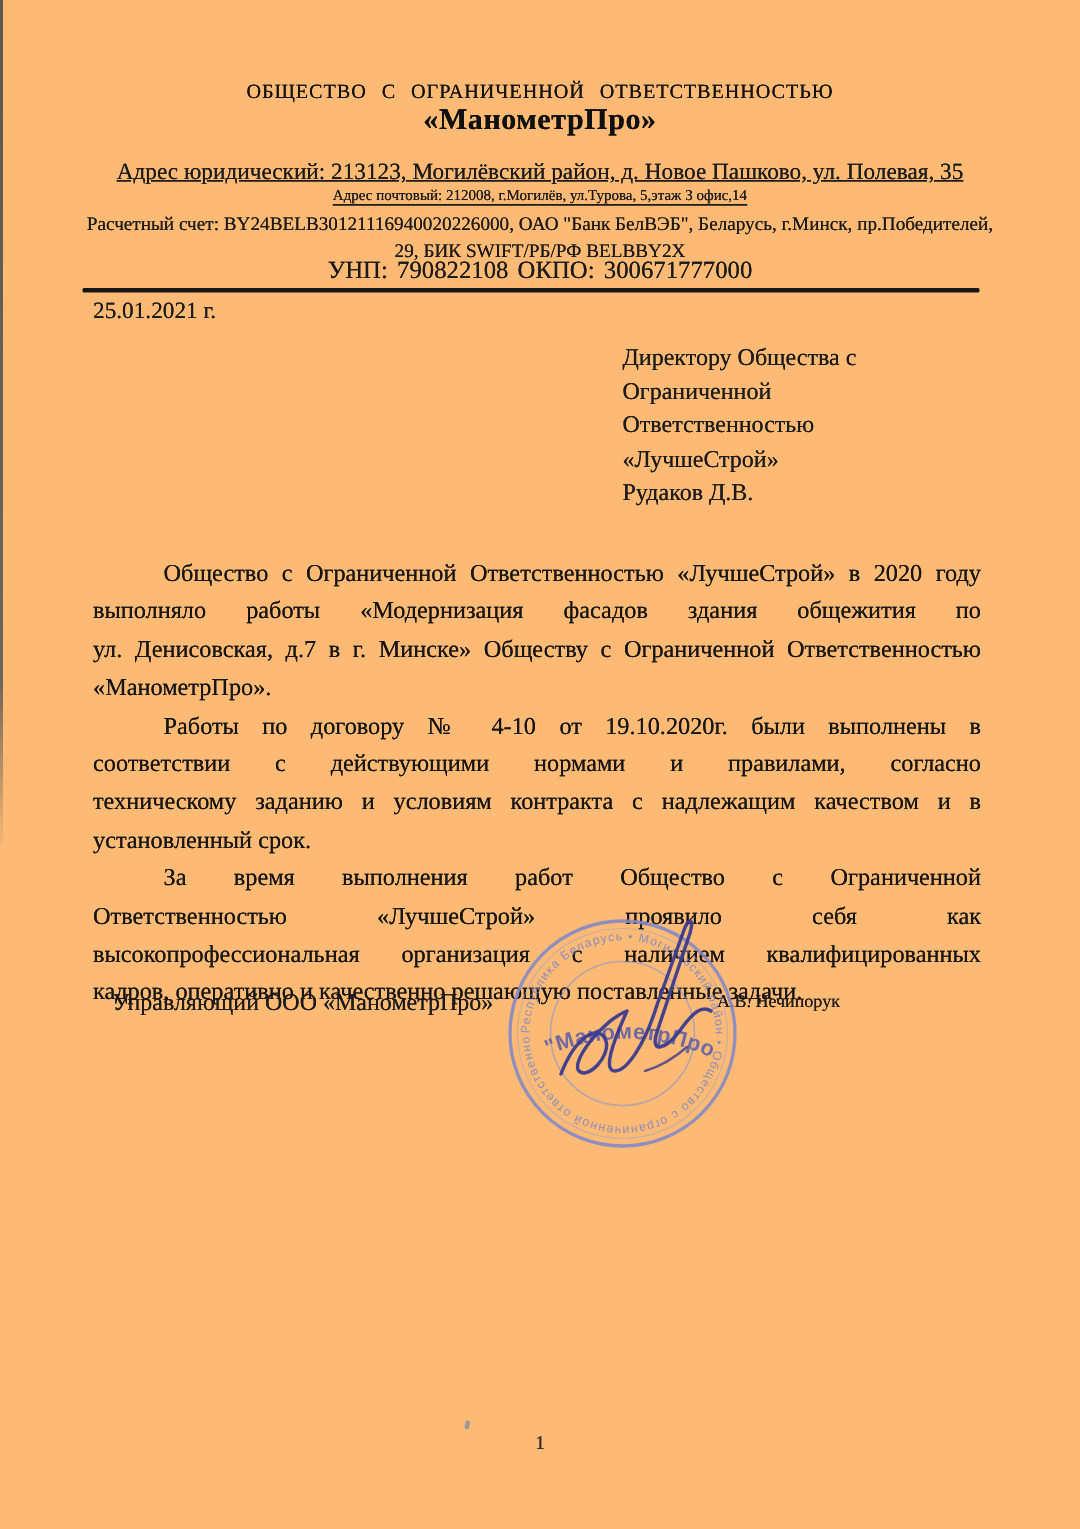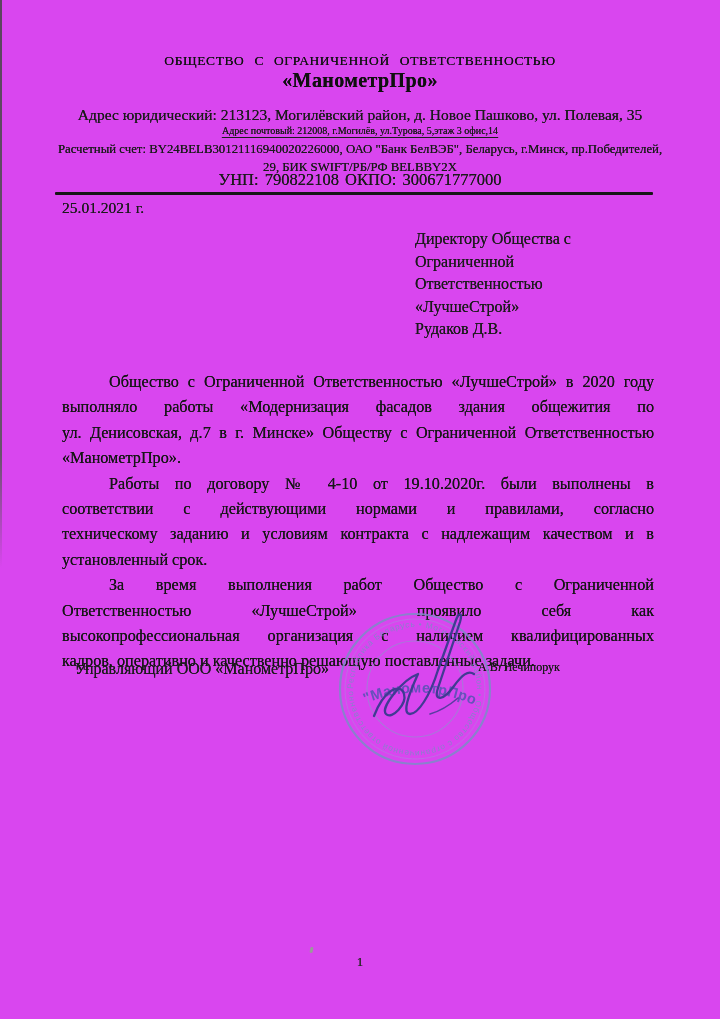--- a/index.html
+++ b/index.html
@@ -5,39 +5,39 @@
   html,body{margin:0;padding:0;}
   body{
     width:720px;height:1019px;
     background:#e9e9e9;
     font-family:"Liberation Serif","DejaVu Serif",serif;
     overflow:hidden;
   }
   .page{
     position:relative;
     width:720px;height:1019px;
-    background:#d946ef;
+    background:#fdba74;
     color:#1b1b1b;
   }
   .page *{box-sizing:border-box;}
   
   .edge-line{
     position:absolute;left:0;top:0;width:2px;height:568px;
     background:linear-gradient(to bottom,#454545 0%,#555 80%,rgba(85,85,85,0) 100%);
     opacity:.85;
   }
   .centered{position:absolute;left:5px;width:710px;text-align:center;}
   .txt{white-space:nowrap;text-shadow:0 0 .4px currentColor;}
   .org-type{top:53px;font-size:13.5px;letter-spacing:.6px;word-spacing:6px;color:#121212;}
   .org-name{
     top:69px;font-size:20px;font-weight:bold;
     font-family:Liberation Serif, serif;
     letter-spacing:.4px;color:#101010;
   }
-  .addr1{top:106px;font-size:15.5px;}
+  .addr1{top:106px;font-size:15.5px;text-decoration:underline;}
   .addr2{top:125px;font-size:10px;text-decoration:underline;text-underline-offset:3px;}
   .acct1{top:142px;font-size:12.8px;}
   .acct2{top:160px;font-size:12.8px;}
   .unp{top:170px;font-size:16.5px;word-spacing:2px;text-align:center;}
   .rule{
     position:absolute;left:55px;top:192px;width:598px;height:3px;
     background:#161616;border-radius:1px;
   }
   .date{position:absolute;left:62px;top:199px;font-size:15.5px;}
   .recipient{position:absolute;left:415px;top:228px;font-size:16px;line-height:22.6px;}

